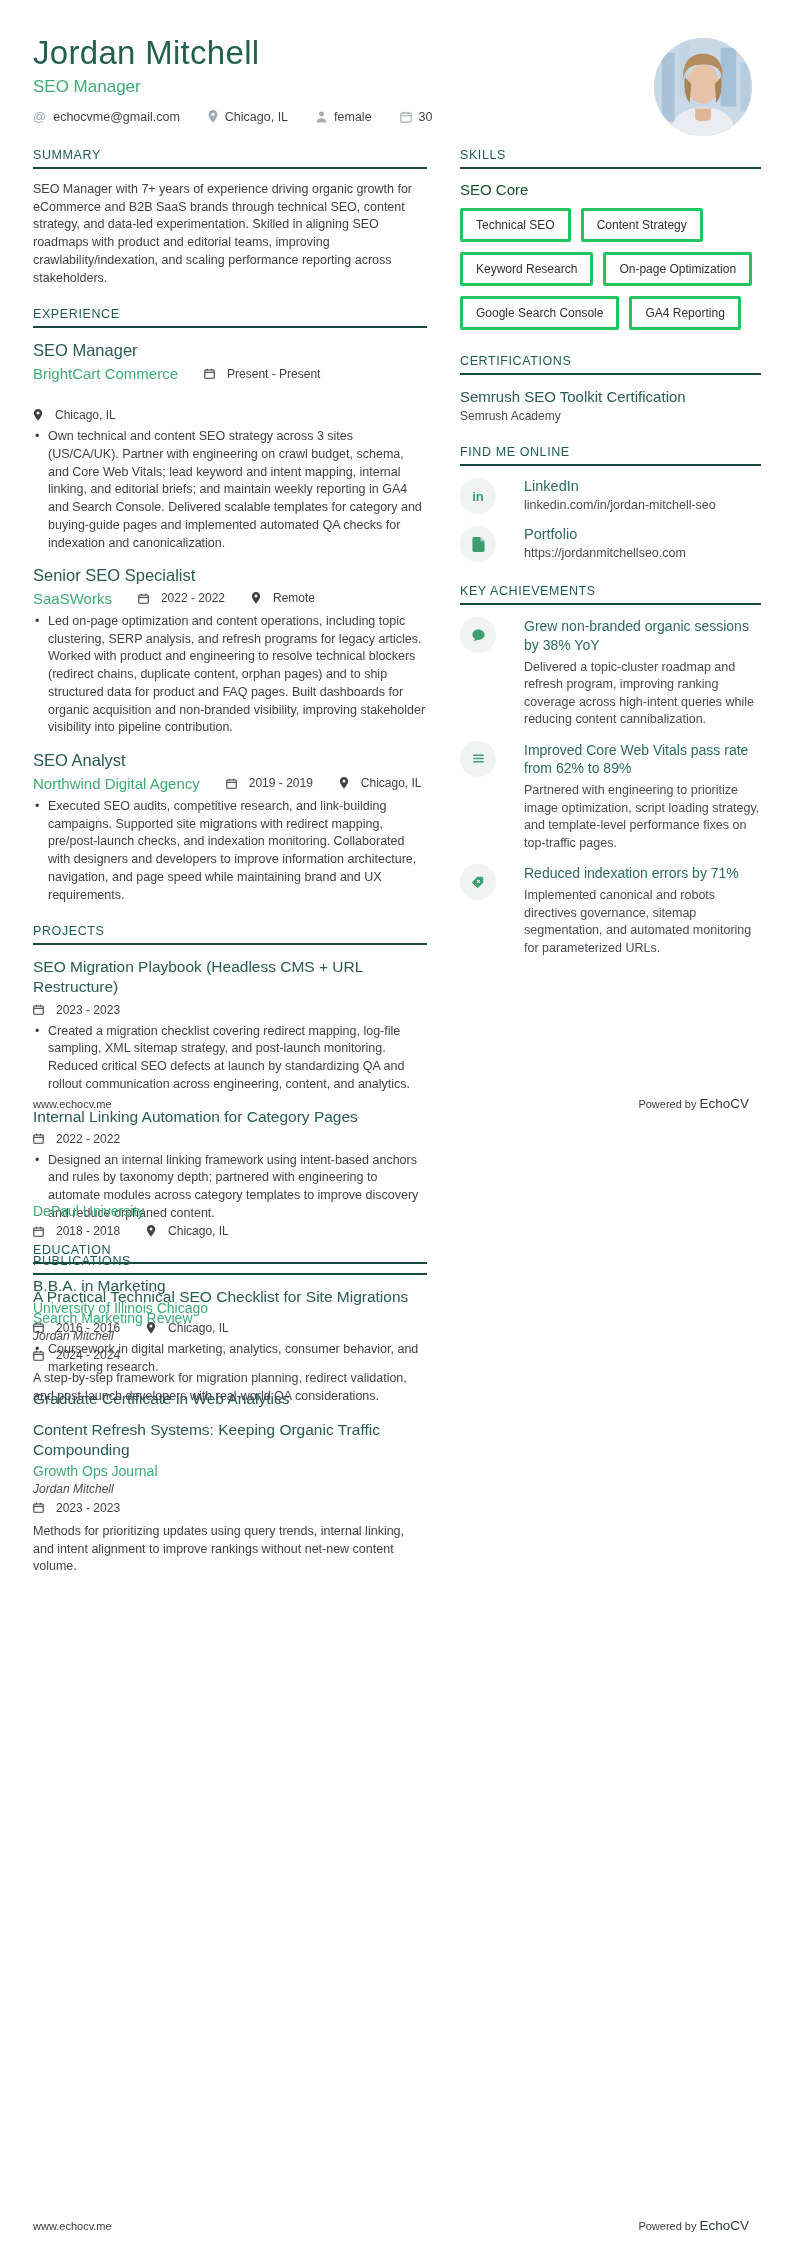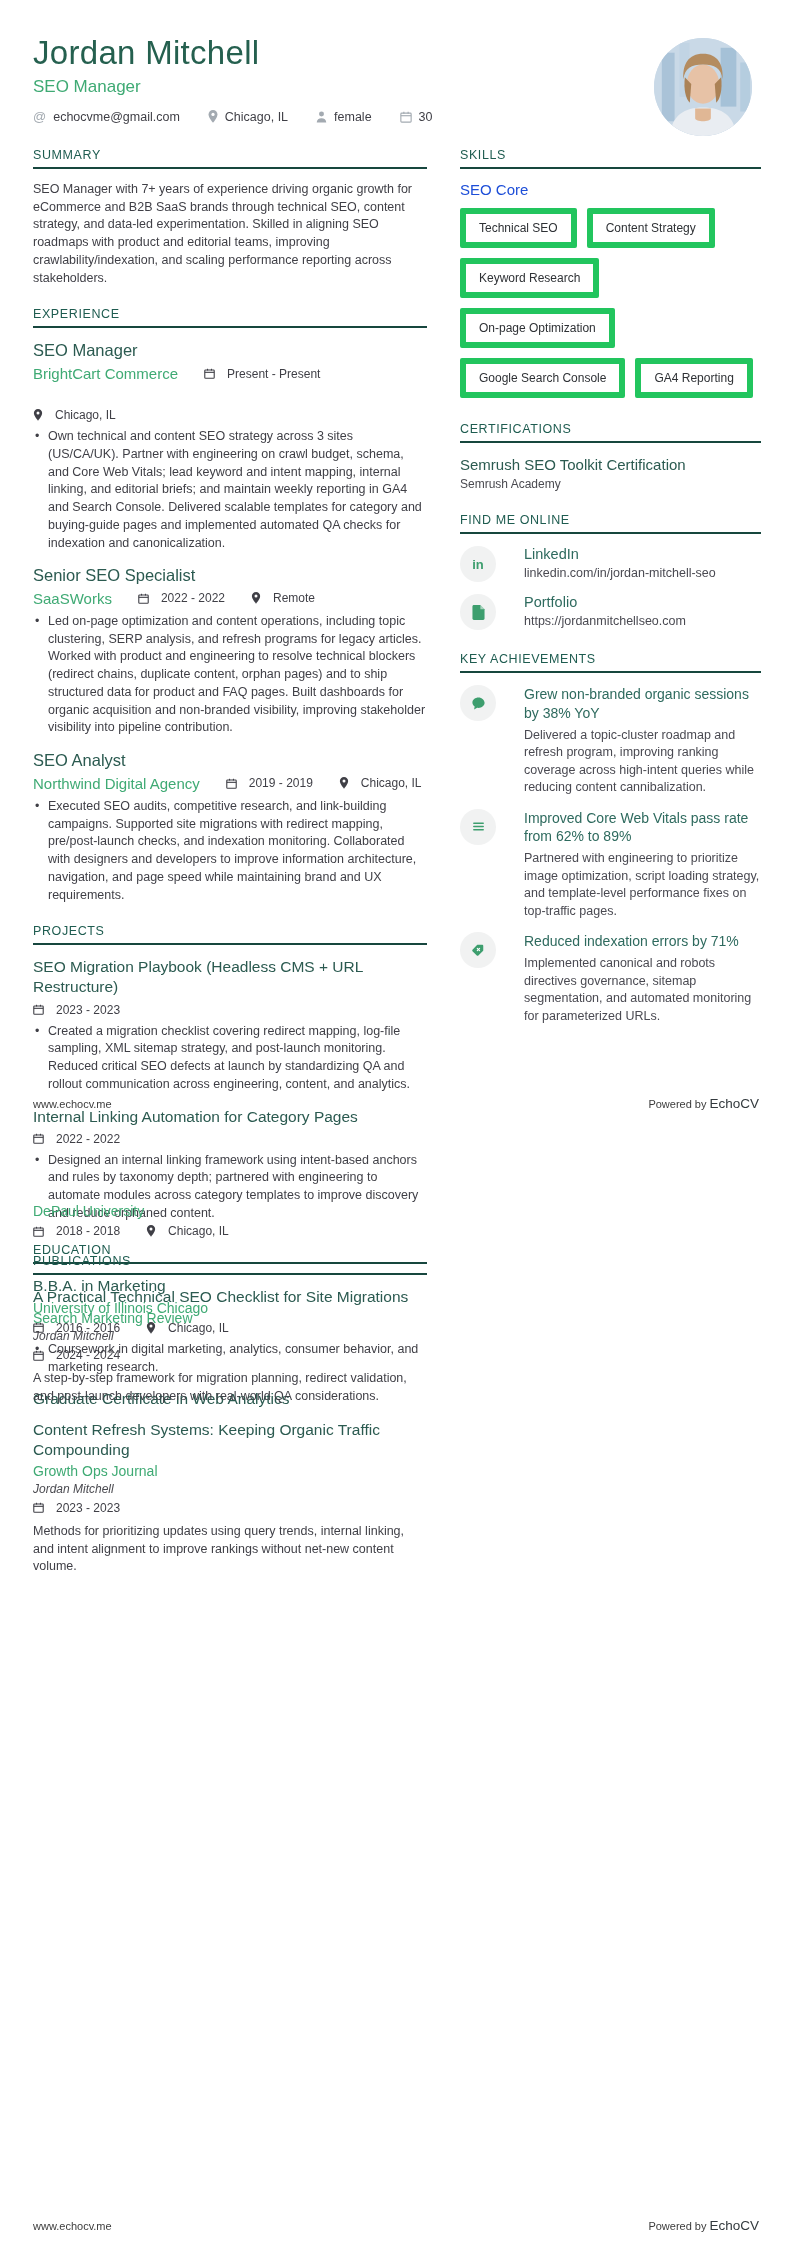--- a/index.html
+++ b/index.html
@@ -36,36 +36,36 @@
   ul.bul{list-style:none;margin:6px 0 0 0;padding:0;}
   ul.bul li{position:relative;padding-left:15px;margin-bottom:2px;}
   ul.bul li::before{content:"•";position:absolute;left:2px;top:0;color:#3f3f46;}
 
   .proj{margin-bottom:13px;}
   .proj-title{font-size:15.5px;color:#2b5a50;line-height:1.3;}
   .edu-degree{font-size:15.5px;color:#2b5a50;line-height:1.3;}
   .edu-school{font-size:14px;color:#3faa74;margin-top:4px;}
 
   
-  .group-title{font-size:15px;color:#1d4ed8;margin:0 0 10px 0;}
+  .group-title{font-size:15px;color:#14532d;margin:0 0 10px 0;}
   .chips{display:flex;flex-wrap:wrap;gap:10px;}
-  .chip{border:6px solid #22c55e;border-radius:2px;padding:7px 13px;font-size:12px;color:#2e3135;background:#fff;}
+  .chip{border:3px solid #22c55e;border-radius:2px;padding:7px 13px;font-size:12px;color:#2e3135;background:#fff;}
   .cert{margin-bottom:9px;}
   .cert-name{font-size:15px;color:#2b5a50;line-height:1.3;}
   .cert-issuer{font-size:12px;color:#4a4a50;margin-top:3px;}
   .rowitem{display:flex;gap:28px;margin-bottom:12px;}
   .icirc{width:36px;height:36px;border-radius:50%;background:#f1f2f2;flex:none;display:flex;align-items:center;justify-content:center;color:#3d9e6e;}
   .oi-label{font-size:14.5px;color:#2e6a5e;}
   .oi-url{font-size:12.5px;color:#4a4a52;margin-top:4px;}
   .ach-title{font-size:14px;color:#2e6a5e;line-height:1.3;}
   .ach-desc{font-size:12.5px;color:#4a4a52;line-height:1.4;margin-top:5px;}
   .li-glyph{font-weight:bold;font-size:13px;}
 
   
-  .footer{position:absolute;left:33px;right:35px;display:flex;justify-content:space-between;align-items:baseline;font-size:11px;color:#3c3c3c;}
+  .footer{position:absolute;left:33px;right:45px;display:flex;justify-content:space-between;align-items:baseline;font-size:11px;color:#3c3c3c;}
   .f1{top:1096px;}
   .f2{top:2218px;}
   .brand{font-size:13.5px;color:#333a3e;margin-left:3px;}
 
   
   .page2{position:absolute;top:1155px;left:33px;width:394px;margin-top:48px;}
   .pub{margin-bottom:14px;}
   .pub-title{font-size:15.5px;color:#2b5a50;line-height:1.3;}
   .pub-src{font-size:14px;color:#3faa74;margin-top:3px;}
   .pub-author{font-size:12px;font-style:italic;color:#4a4a50;margin-top:3px;}

